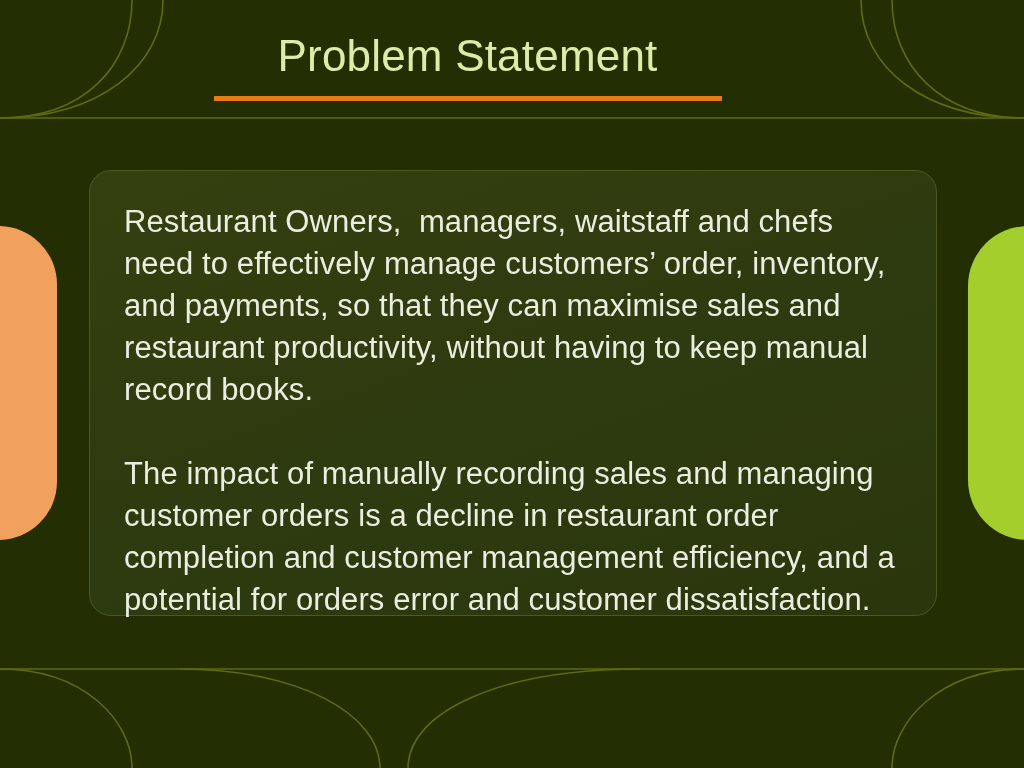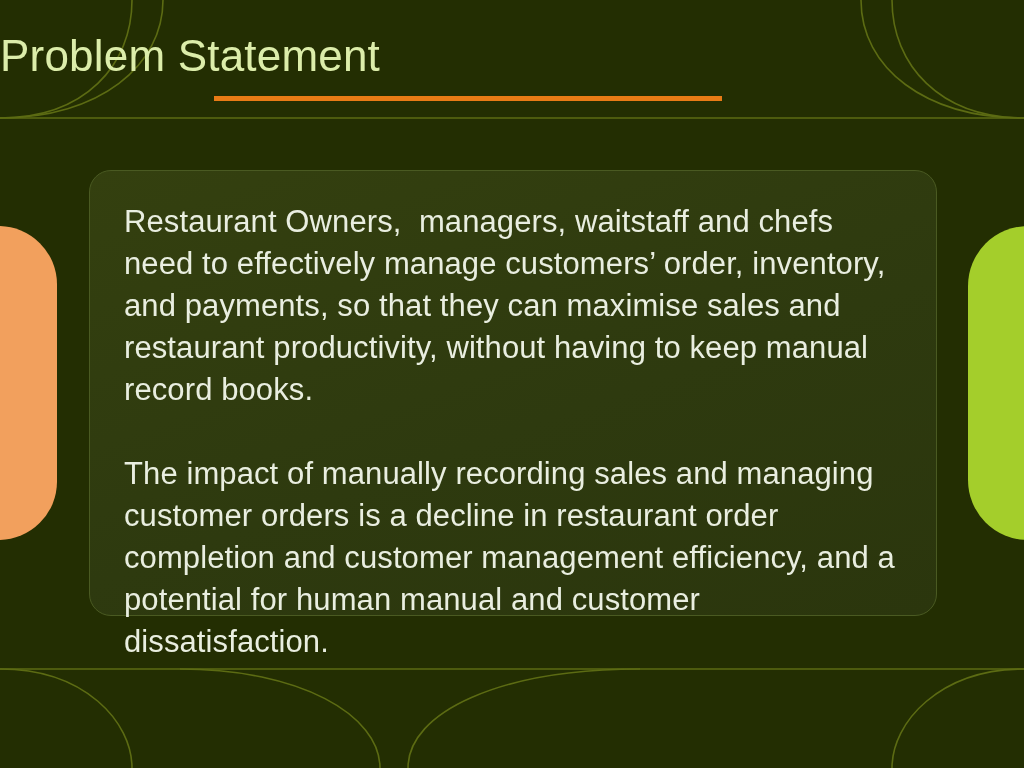--- a/index.html
+++ b/index.html
@@ -45,21 +45,21 @@
     border-radius: 60px;
   }
 
   
   #title-block {
     position: absolute;
     left: 0;
     top: 28px;
     width: 935px;
     z-index: 3;
-    text-align: left;
+    text-align: center;
   }
   #page-title {
     margin: 0;
     font-size: 44px;
     font-weight: 400;
     letter-spacing: 0.2px;
     color: #dcedaa;
     line-height: 56px;
   }
   #title-underline {
@@ -134,15 +134,15 @@
 <div class="pill" id="pill-right"></div>
 
 <div id="title-block">
   <h1 id="page-title">Problem Statement</h1>
   <div id="title-underline"></div>
 </div>
 
 <div id="content-card">
   <div id="body-text">
     <p class="paragraph">Restaurant Owners,  managers, waitstaff and chefs need to effectively manage customers’ order, inventory, and payments, so that they can maximise sales and restaurant productivity, without having to keep manual record books.</p>
-    <p class="paragraph">The impact of manually recording sales and managing customer orders is a decline in restaurant order completion and customer management efficiency, and a potential for human manual and customer dissatisfaction.</p>
+    <p class="paragraph">The impact of manually recording sales and managing customer orders is a decline in restaurant order completion and customer management efficiency, and a potential for orders error and customer dissatisfaction.</p>
   </div>
 </div>
 
 </body></html>

